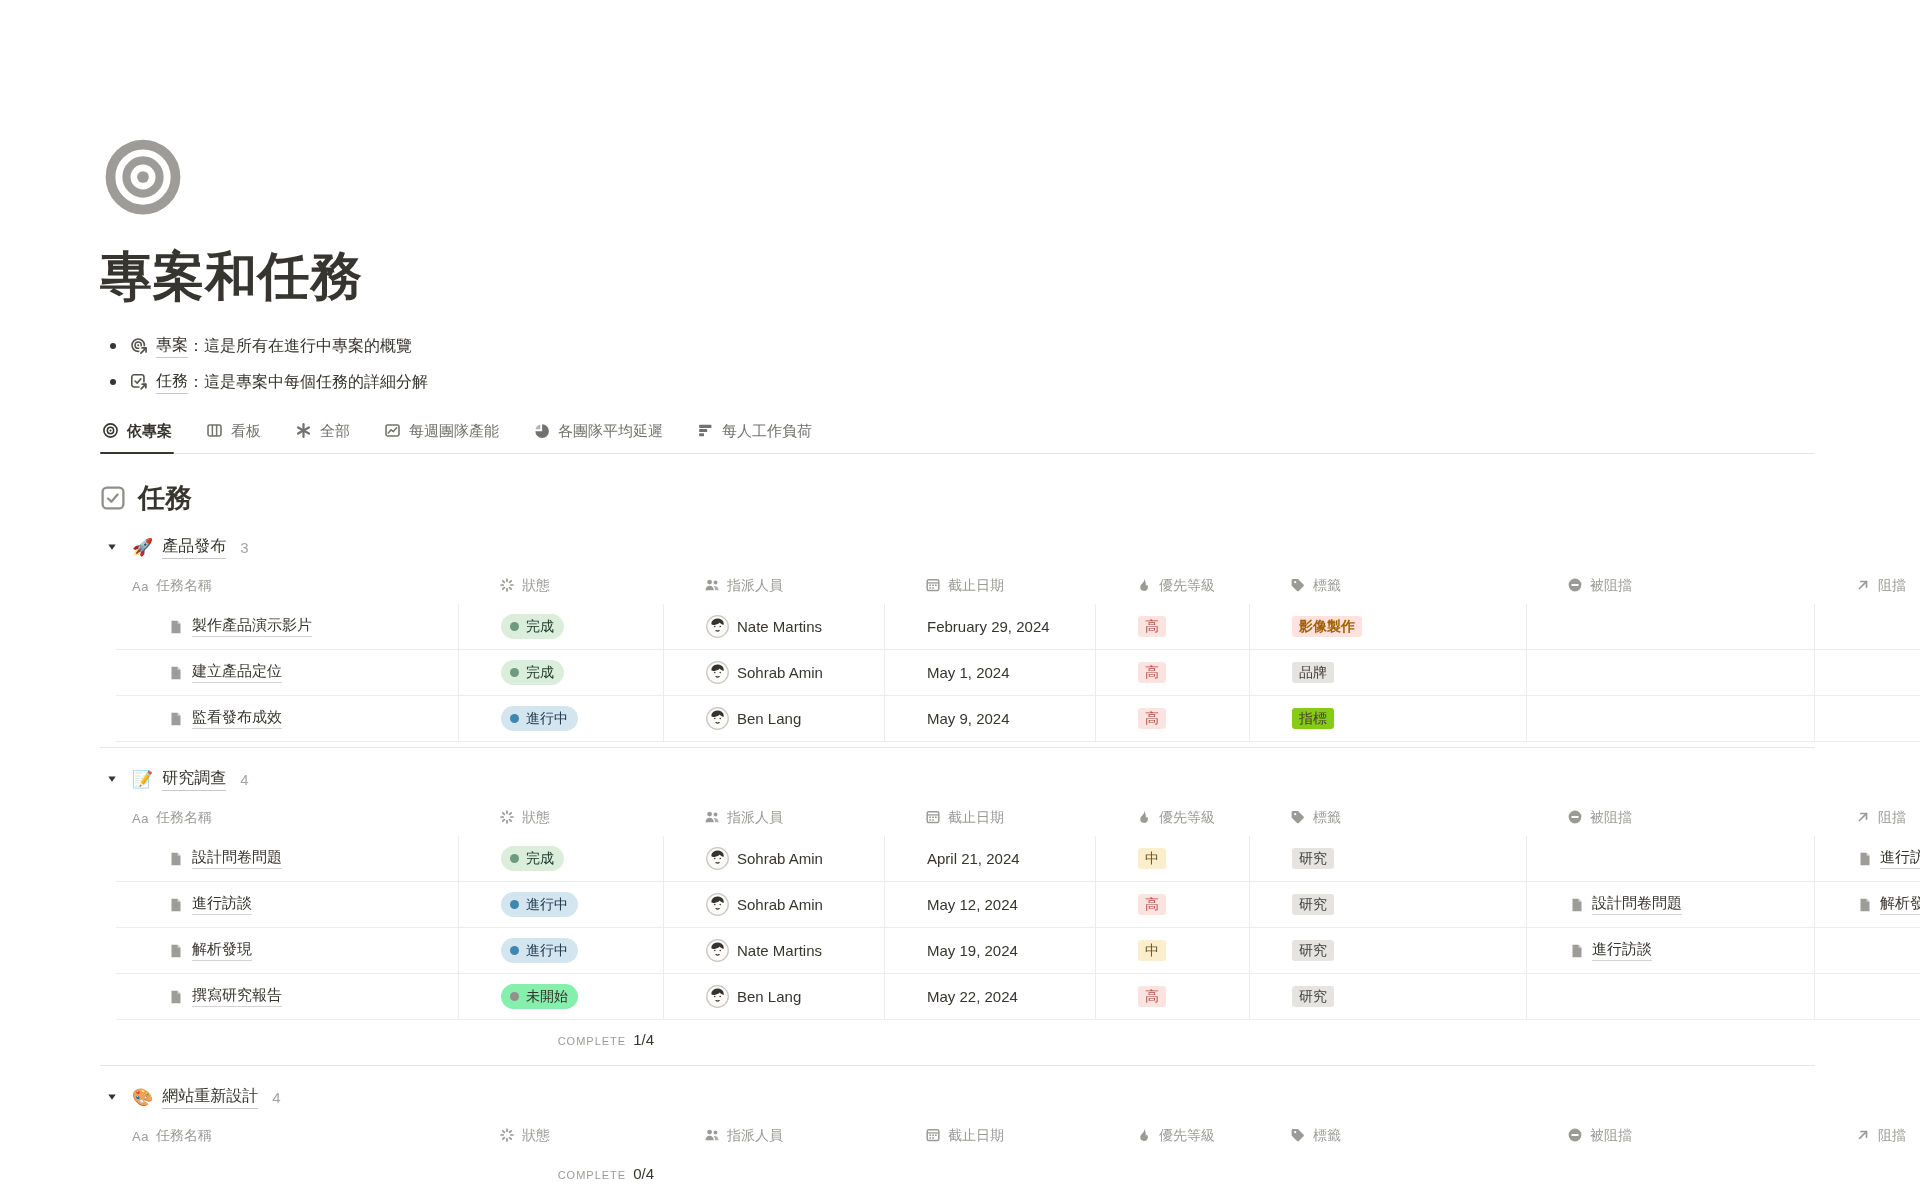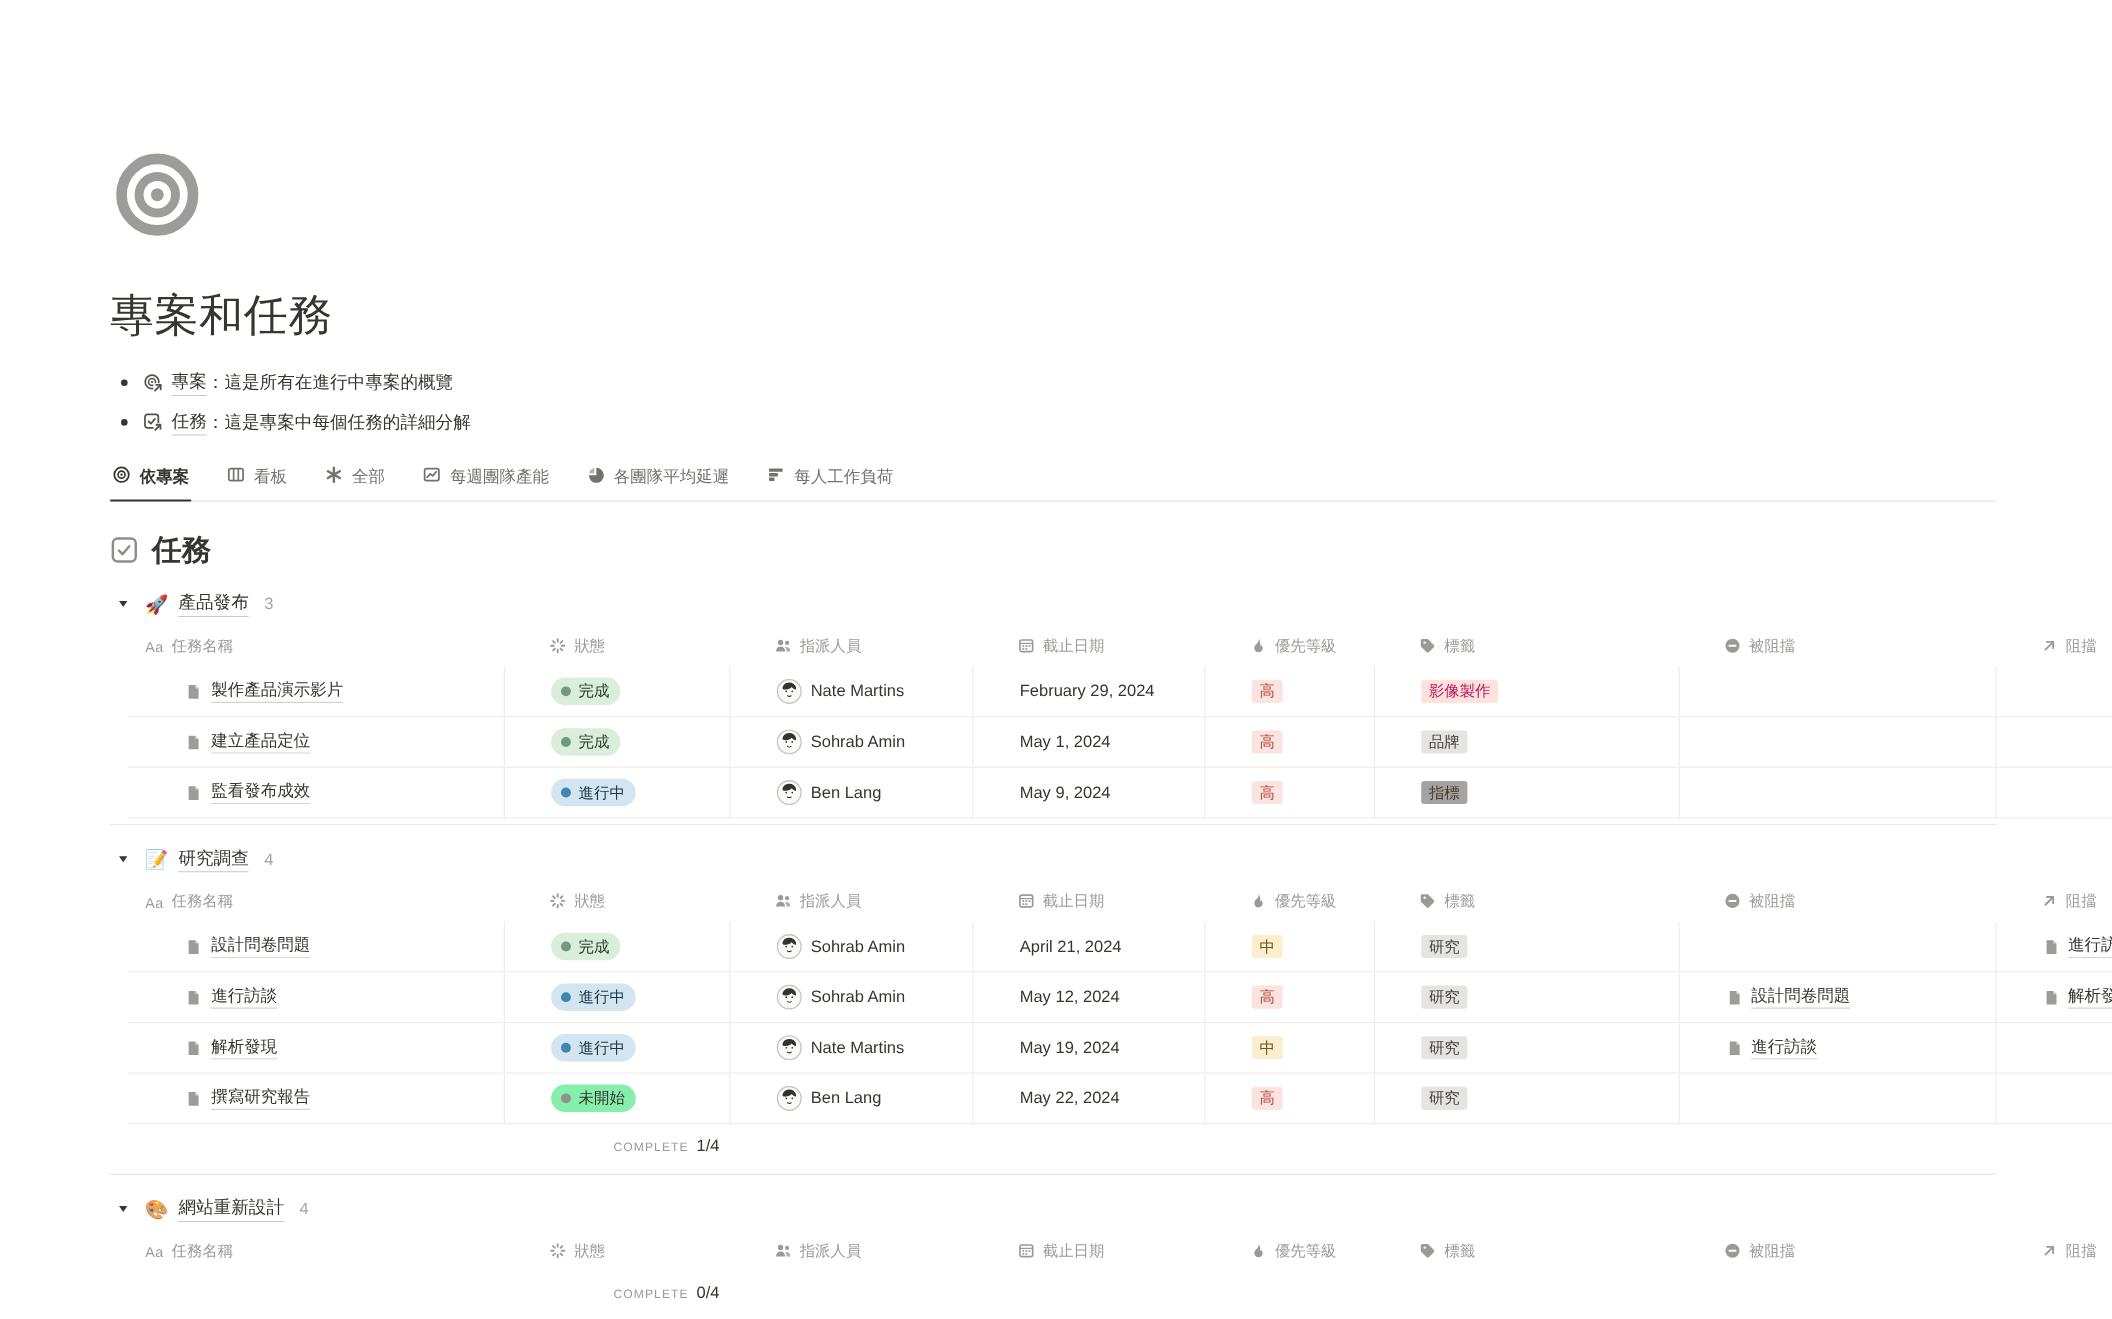--- a/index.html
+++ b/index.html
@@ -4,21 +4,21 @@
 <style>
   :root{
     --text:#37352F; --gray:#9B9A97; --light:#A6A49F; --line:#EDECE8;
     --divider:#E7E5E1; --underline:rgba(55,53,47,.28);
   }
   *{box-sizing:border-box; margin:0; padding:0;}
   html,body{width:1920px; height:1199px; overflow:hidden; background:#fff;}
   body{font-family:"Liberation Sans","DejaVu Sans",sans-serif; color:var(--text);}
   .wrap{margin-left:100px; width:1820px;}
   .page-icon{margin-top:138px; width:78px; height:78px; margin-left:4px;}
-  h1.title{margin-top:43px; font-size:40px; font-weight:400; letter-spacing:.5px;}
+  h1.title{margin-top:26px; font-size:52px; font-weight:700; letter-spacing:.5px;}
   .intro{margin-top:16px;}
   .bullet{display:flex; align-items:center; height:36px; font-size:16px;}
   .bullet .dot{width:6px; height:6px; border-radius:50%; background:#37352F; margin:0 14px 0 10px; flex:none;}
   .bullet .bicon{width:18px; height:18px; color:#55534E; margin-right:8px; flex:none; display:inline-flex;}
   .bullet .bicon svg{width:18px; height:18px;}
   .bullet a{color:var(--text); text-decoration:none; border-bottom:1px solid var(--underline); padding-bottom:1px; cursor:pointer;}
   .tabs{margin-top:10px; display:flex; align-items:stretch; gap:30px; border-bottom:1px solid var(--divider); width:1715px; height:44px;}
   .tab{display:flex; align-items:center; gap:8px; font-size:15px; color:#73726E; cursor:pointer; position:relative; padding:0 2px;}
   .tab svg{width:17px; height:17px;}
   .tab.active{color:#37352F; font-weight:600;}
@@ -53,23 +53,23 @@
   .pill .sdot{width:9px; height:9px; border-radius:50%;}
   .st-done{background:#DBEDDB; color:#1C3829;} .st-done .sdot{background:#6C9B7D;}
   .st-progress{background:#D3E5EF; color:#183347;} .st-progress .sdot{background:#3E87B0;}
   .st-notstarted{background:#86efac; color:#32302C;} .st-notstarted .sdot{background:#91918E;}
   .avatar{width:23px; height:23px; flex:none; display:inline-flex;}
   .avatar svg{width:23px; height:23px;}
   .ppill{display:inline-flex; align-items:center; height:21px; border-radius:3px; padding:0 7px; font-size:14px;}
   .pr-high{background:#FBE4E0; color:#B3493D;}
   .pr-med{background:#FBEECC; color:#6E5420;}
   .chip{display:inline-flex; align-items:center; height:21px; border-radius:3px; padding:0 7px; font-size:14px;}
-  .tg-red{background:#FFE2DD; color:#be185d;}
+  .tg-red{background:#FFE2DD; color:#a16207;font-weight:bold;}
   .tg-gray{background:#E5E4E1; color:#42403C;}
-  .tg-brown{background:#a3a3a3; color:#4E3B2B;}
+  .tg-brown{background:#84cc16; color:#4E3B2B;}
   .rel{display:inline-flex; align-items:center; gap:7px;}
   .rel .rname{border-bottom:1px solid rgba(55,53,47,.22); padding-bottom:1px; font-size:15px;}
   .crow{height:40px;}
   .c-complete{grid-column:2; text-align:right; padding-right:10px; white-space:nowrap;}
   .clabel{font-size:11px; letter-spacing:1px; color:var(--gray); text-transform:uppercase; margin-right:7px;}
   .cval{font-size:15px; color:#37352F;}
   .gdivider{border-top:1px solid var(--divider); width:1715px; margin-top:5px;}
 </style>
 </head>
 <body>

